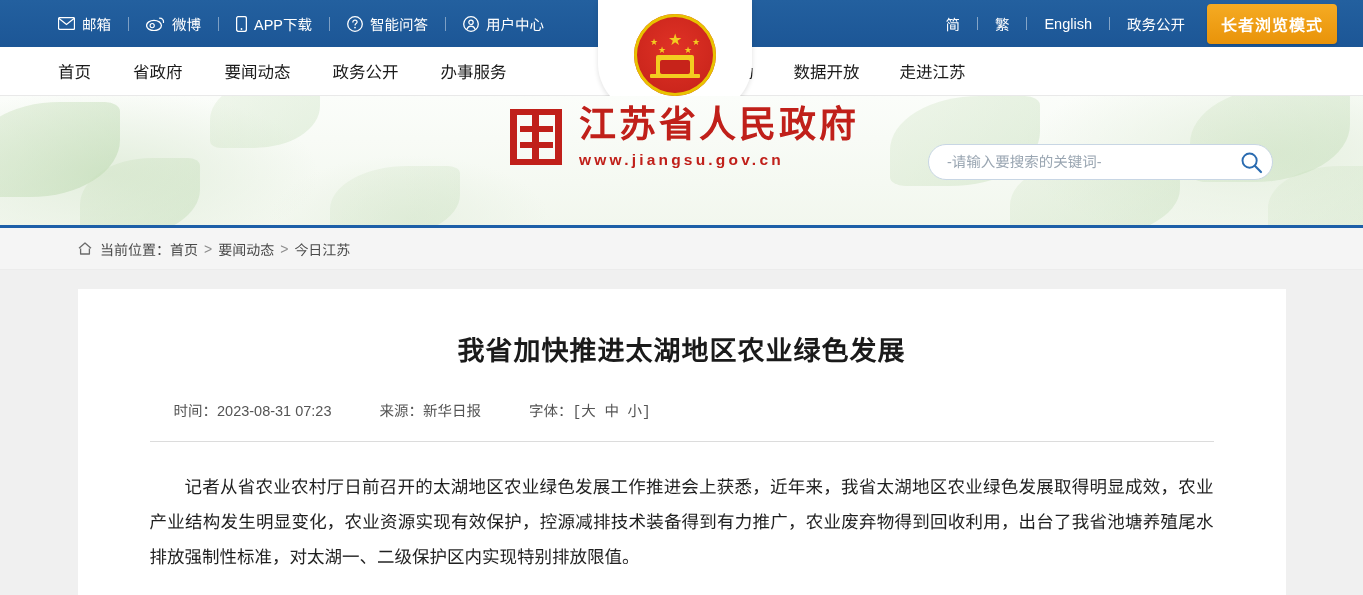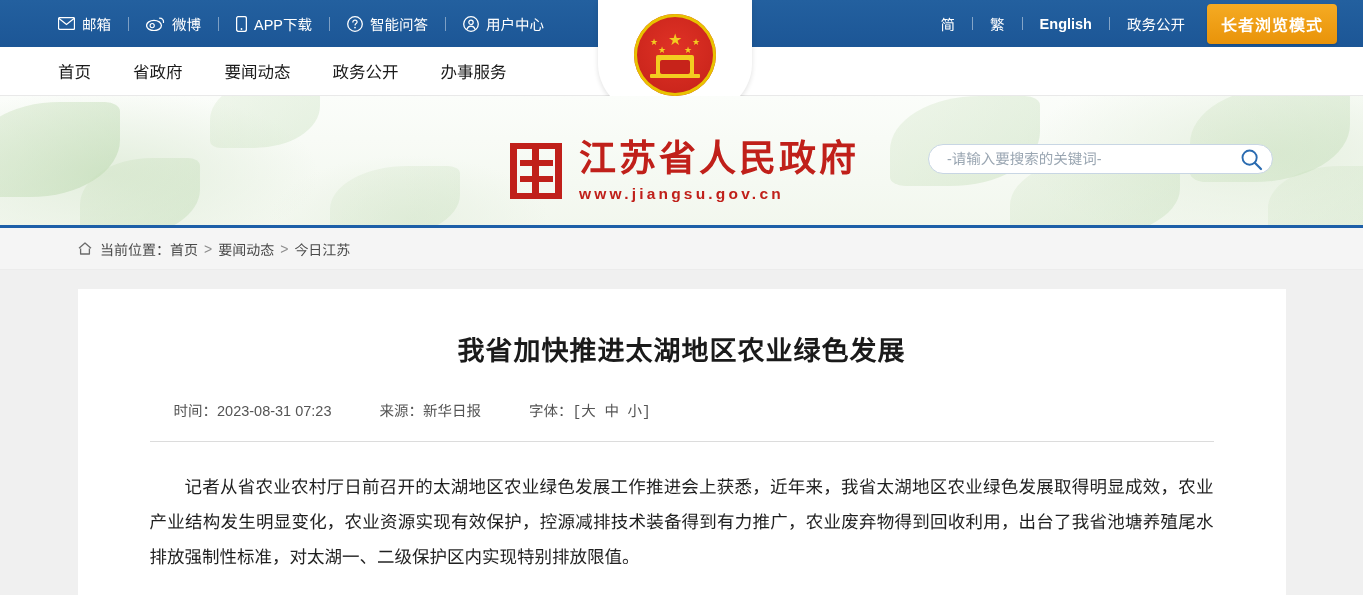--- a/index.html
+++ b/index.html
@@ -38,21 +38,21 @@
     display: inline-flex; align-items: center; justify-content: center;
     margin-right: 7px;
   }
   .topbar-right {
     margin-left: auto;
     display: flex; align-items: center;
   }
   .lang {
     font-size: 14.5px; color: #ffffff; cursor: pointer; white-space: nowrap;
   }
-  .lang.en { font-weight: 700; }
+  .lang.en { font-weight: 400; }
   .vsep {
     width: 1px; height: 13px; background: rgba(255,255,255,.45);
     margin: 0 17px;
   }
   .elder-btn {
     margin-left: 22px;
     background: #f0a020;
     background: linear-gradient(180deg,#f5ab23 0%,#e99309 100%);
     color: #ffffff;
     font-size: 16px;
@@ -160,21 +160,21 @@
     overflow: hidden;
   }
   .leaf {
     position: absolute;
     border-radius: 60% 10% 60% 10%;
     opacity: .40;
     background: linear-gradient(135deg,#cfe3c2,#a9cf9a);
   }
   .logo-wrap {
     position: absolute;
-    left: 510px; top: 44px;
+    left: 510px; top: 10px;
     display: flex; align-items: center;
   }
   .logo-mark {
     width: 52px; height: 56px;
     position: relative;
     margin-right: 17px;
   }
   .logo-mark span { position: absolute; background: #c0201a; }
   .lm1 { left: 0;  top: 0;  width: 7px; height: 56px; }
   .lm2 { left: 45px; top: 0; width: 7px; height: 56px; }
@@ -189,21 +189,21 @@
     font-family: "Liberation Serif","DejaVu Serif",serif;
   }
   .logo-text .url {
     font-size: 15.5px; color: #c0201a; letter-spacing: 3.2px;
     font-weight: 700; margin-top: 6px;
     font-family: "Liberation Sans","DejaVu Sans",sans-serif;
   }
   .search-box {
     position: absolute;
     right: 90px; top: 48px;
-    width: 345px; height: 30px;
+    width: 345px; height: 36px;
     background: #ffffff;
     border: 1px solid #c8d6e4;
     border-radius: 19px;
     display: flex; align-items: center;
     padding: 0 6px 0 18px;
   }
   .search-box input {
     flex: 1;
     border: none; outline: none;
     font-size: 14.5px;
@@ -359,20 +359,25 @@
 
 <div class="navbar">
   <div class="nav-group">
     <div class="nav-item">首页</div>
     <div class="nav-item">省政府</div>
     <div class="nav-item">要闻动态</div>
     <div class="nav-item">政务公开</div>
     <div class="nav-item">办事服务</div>
   </div>
 
+  <div class="nav-group right">
+    <div class="nav-item">政民互动</div>
+    <div class="nav-item">数据开放</div>
+    <div class="nav-item">走进江苏</div>
+  </div>
 
   <div class="emblem-wrap">
     <div class="emblem-shield"></div>
     <div class="emblem-circle">
       <div class="emblem-inner">
         <span class="emblem-star s0">★</span>
         <span class="emblem-star s1">★</span>
         <span class="emblem-star s2">★</span>
         <span class="emblem-star s3">★</span>
         <span class="emblem-star s4">★</span>

